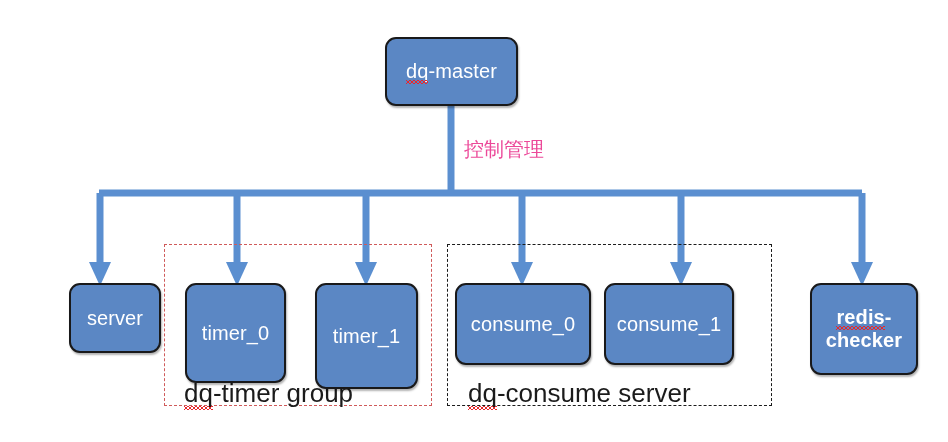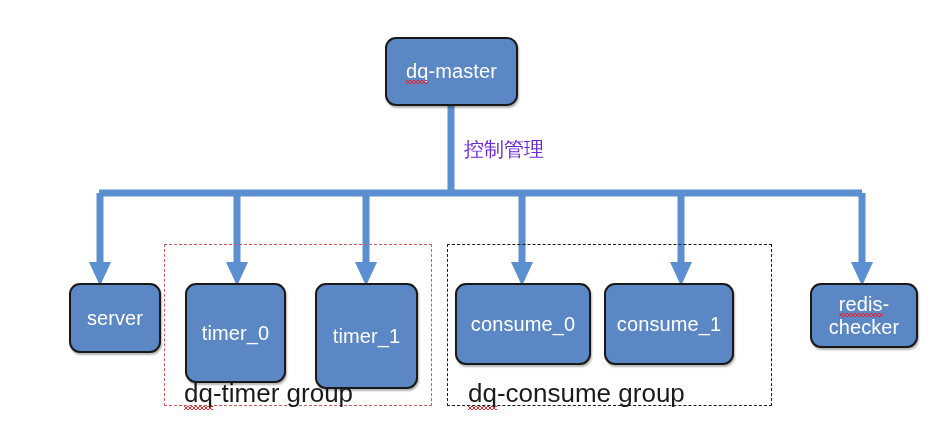--- a/index.html
+++ b/index.html
@@ -83,21 +83,21 @@
     font-size: 26px;
     color: #1b1b1b;
     white-space: nowrap;
     z-index: 2;
   }
 
   
   .wire-label {
     position: absolute;
     font-size: 20px;
-    color: #6d28d9;
+    color: #ec4899;
     white-space: nowrap;
     z-index: 2;
     font-family: Liberation Serif, serif;
   }
 </style>
 </head>
 <body>
 
 <div id="canvas">
 
@@ -131,21 +131,21 @@
       <polygon points="851,262 873,262 862,286"></polygon>
     </g>
   </svg>
 
   <div class="wire-label" style="left:464px; top:136px;">控制管理</div>
 
   <div class="group red" style="left:164px; top:244px; width:268px; height:162px;"></div>
   <div class="group-label" style="left:184px; top:378px;"><span class="sq">dq</span><span>-timer group</span></div>
 
   <div class="group black" style="left:447px; top:244px; width:325px; height:162px;"></div>
-  <div class="group-label" style="left:468px; top:378px;"><span class="sq">dq</span><span>-consume group</span></div>
+  <div class="group-label" style="left:468px; top:378px;"><span class="sq">dq</span><span>-consume server</span></div>
 
   <div class="node" style="left:385px; top:37px; width:133px; height:69px;">
     <span class="label"><span class="sq">dq</span><span>-master</span></span>
   </div>
 
   <div class="node" style="left:69px; top:283px; width:92px; height:70px;">
     <span class="label">server</span>
   </div>
 
   <div class="node" style="left:185px; top:283px; width:101px; height:100px;">
@@ -157,18 +157,18 @@
   </div>
 
   <div class="node" style="left:455px; top:283px; width:136px; height:82px;">
     <span class="label">consume_0</span>
   </div>
 
   <div class="node" style="left:604px; top:283px; width:130px; height:82px;">
     <span class="label">consume_1</span>
   </div>
 
-  <div class="node two-line" style="left:810px; top:283px; width:108px; height:65px;">
+  <div class="node two-line" style="left:810px; top:283px; width:108px; height:92px;font-weight:bold;">
     <span class="label"><span class="sq">redis</span><span>-</span></span>
     <span class="label">checker</span>
   </div>
 
 </div>
 
 </body></html>

